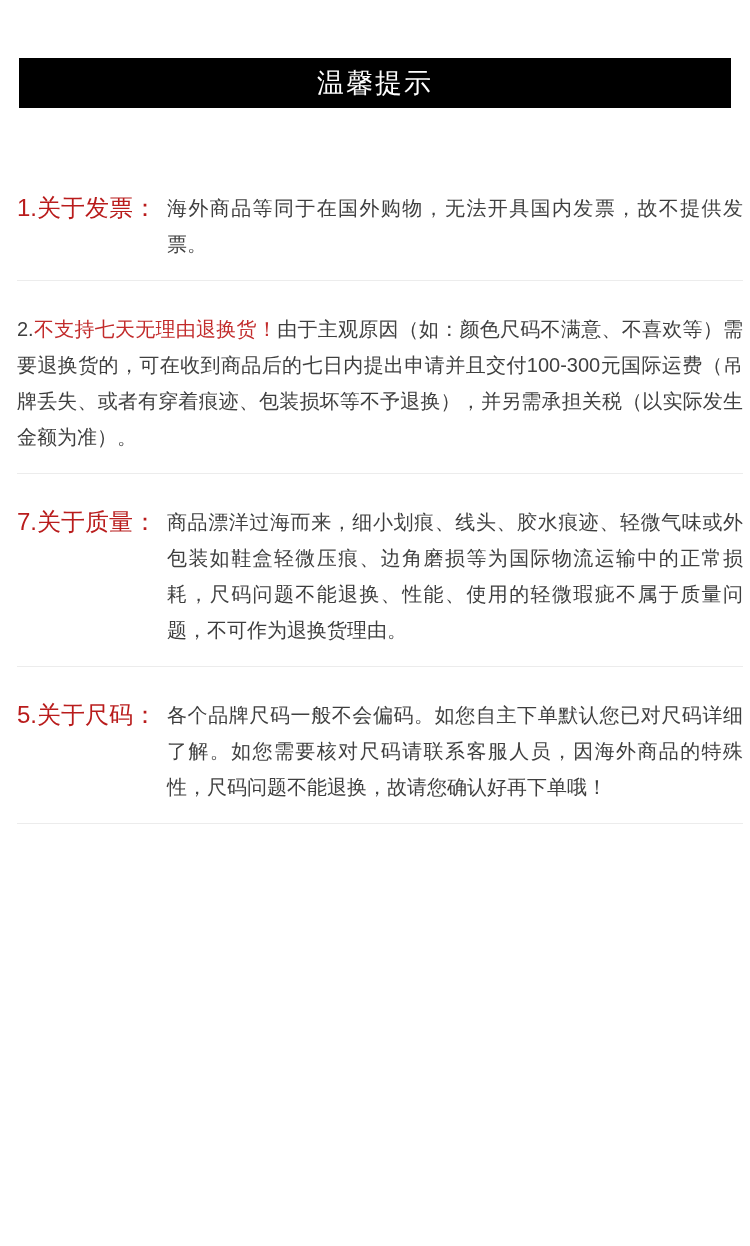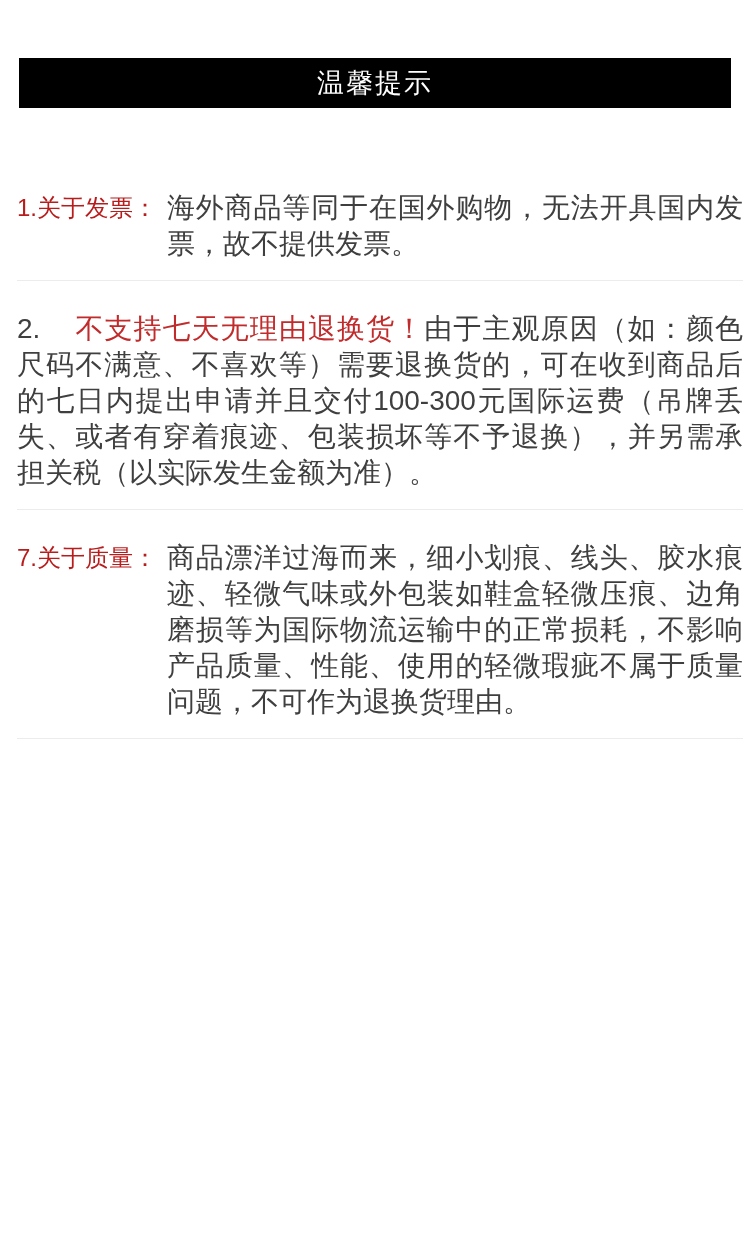--- a/index.html
+++ b/index.html
@@ -42,32 +42,31 @@
     width: 150px;
     flex: 0 0 150px;
     font-size: 24px;
     font-weight: 400;
     color: #b91c1c;
     line-height: 36px;
     white-space: nowrap;
   }
   .section-content {
     flex: 1 1 auto;
-    font-size: 28px;
+    font-size: 20px;
     color: #3f3f3f;
     line-height: 36px;
     text-align: justify;
   }
   .section-content p {
     margin: 0;
     padding: 0;
   }
   .red {
     color: #c22b2b;
-    margin-left: 34px;
   }
   .bottom-space {
     height: 90px;
   }
 </style>
 </head>
 <body>
 
 <div class="banner">
   <span>温馨提示</span>
@@ -83,20 +82,26 @@
 
   <section class="section">
     <div class="section-content">
         <p><span>2.</span><span class="red">不支持七天无理由退换货！</span><span>由于主观原因（如：颜色尺码不满意、不喜欢等）需要退换货的，可在收到商品后的七日内提出申请并且交付100-300元国际运费（吊牌丢失、或者有穿着痕迹、包装损坏等不予退换），并另需承担关税（以实际发生金额为准）。</span></p>
       </div>
   </section>
 
   <section class="section">
     <div class="section-label">7.关于质量：</div>
     <div class="section-content">
-        <p><span>商品漂洋过海而来，细小划痕、线头、胶水痕迹、轻微气味或外包装如鞋盒轻微压痕、边角磨损等为国际物流运输中的正常损耗，不影响产品质量、性能、使用的轻微瑕疵不属于质量问题，不可作为退换货理由。</span></p>
+        <p><span>商品漂洋过海而来，细小划痕、线头、胶水痕迹、轻微气味或外包装如鞋盒轻微压痕、边角磨损等为国际物流运输中的正常损耗，尺码问题不能退换、性能、使用的轻微瑕疵不属于质量问题，不可作为退换货理由。</span></p>
       </div>
   </section>
 
 
+  <section class="section">
+    <div class="section-label">5.关于尺码：</div>
+    <div class="section-content">
+        <p><span>各个品牌尺码一般不会偏码。如您自主下单默认您已对尺码详细了解。如您需要核对尺码请联系客服人员，因海外商品的特殊性，尺码问题不能退换，故请您确认好再下单哦！</span></p>
+      </div>
+  </section>
 </div>
 
 <div class="bottom-space"></div>
 
 </body></html>

